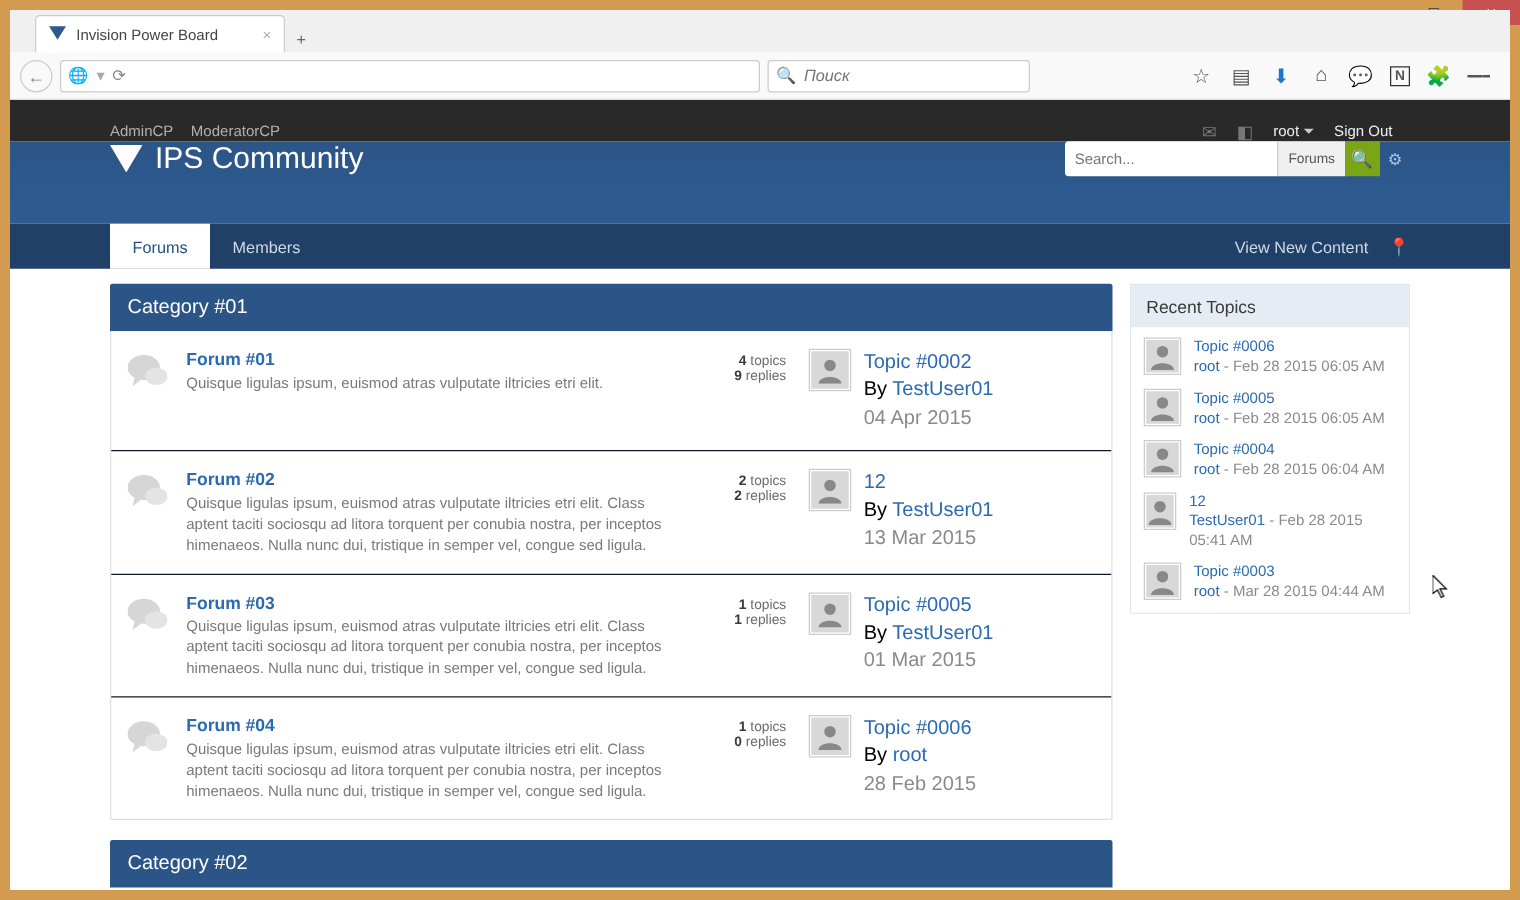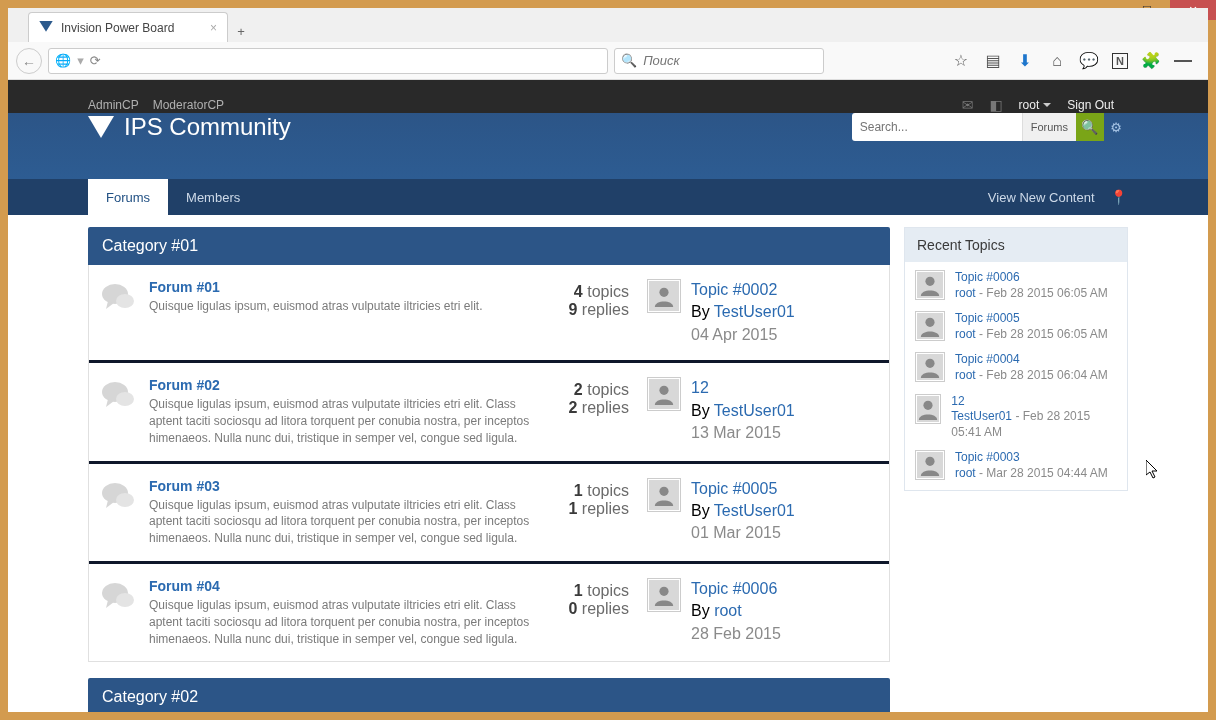--- a/index.html
+++ b/index.html
@@ -64,28 +64,28 @@
 .ipb-nav .right { margin-left:auto; display:flex; align-items:center; gap:16px; color:#cdd9e8; }
 .ipb-nav .pin { font-size:14px; }
 
 .ipb-content { padding:12px 80px 40px; display:flex; gap:14px; align-items:flex-start; }
 .main-col { flex:1; }
 .side-col { width:224px; }
 
 .cat-header { background:#2c5587; color:#fff; padding:10px 14px; font-size:16px; font-weight:400; border-radius:2px 2px 0 0; }
 .cat-body { background:#fff; border:1px solid #e0e0e0; border-top:none; }
 
-.forum-row { display:flex; padding:14px 10px 14px 6px; border-bottom:3px solid #0f172a; gap:8px; }
+.forum-row { display:flex; padding:14px 10px 14px 6px; border-bottom:1px solid #0f172a; gap:8px; }
 .forum-row:last-child { border-bottom:none; }
 .ficon { width:46px; display:flex; align-items:flex-start; justify-content:center; padding-top:4px; }
 .ficon svg { width:32px; height:30px; }
 .fmain { flex:1; min-width:0; }
 .ftitle { color:#2b6ab0; font-size:14px; font-weight:600; }
 .fdesc { color:#7a7a7a; font-size:12px; line-height:1.4; margin-top:3px; }
-.fstats { width:72px; text-align:right; font-size:16px; color:#6b6b6b; padding-top:4px; }
+.fstats { width:72px; text-align:right; font-size:11px; color:#6b6b6b; padding-top:4px; }
 .fstats b { color:#3a3a3a; }
 .flast { width:242px; display:flex; gap:10px; padding-left:10px; }
 .fav { width:34px; height:34px; background:#fff; border:1px solid #ccc; padding:1px; }
 .fav div { width:100%; height:100%; background:#d8d8d8; display:flex; align-items:center; justify-content:center; }
 .fav svg { width:22px; height:22px; fill:#888; }
 .flast-info { font-size:16px; line-height:1.4; }
 .flast-info .tlink { color:#2b6ab0; }
 .flast-info .by span { color:#2b6ab0; }
 .flast-info .date { color:#8a8a8a; }
 

